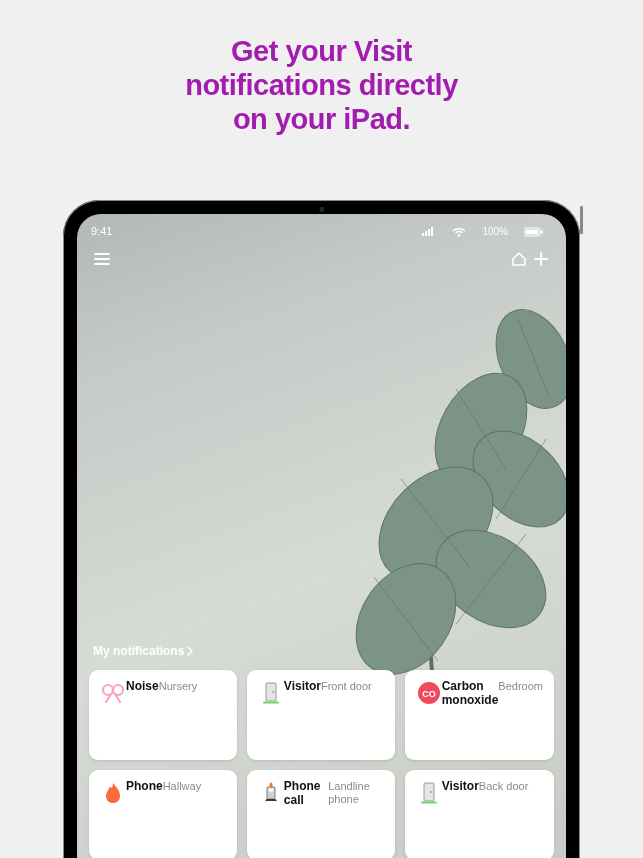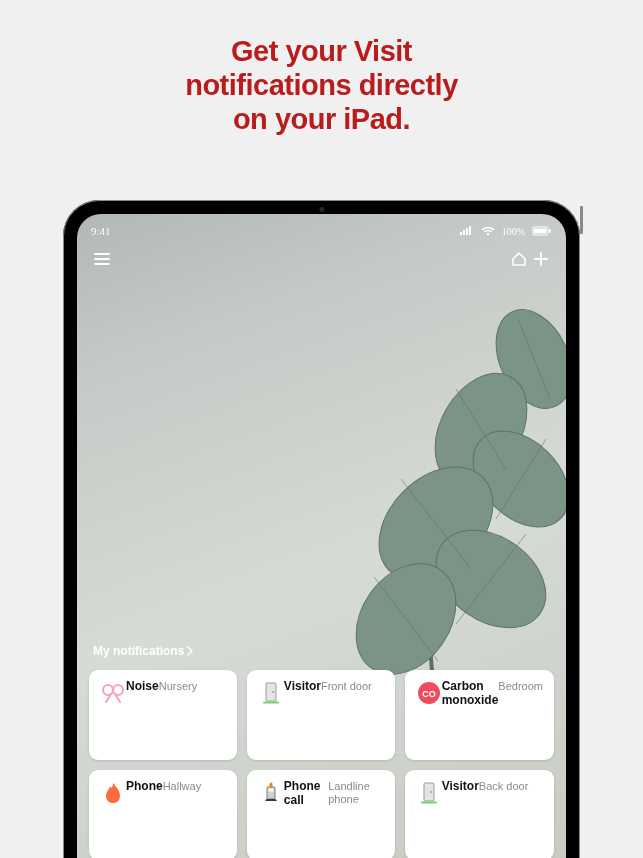--- a/index.html
+++ b/index.html
@@ -10,21 +10,21 @@
     color: #111;
   }
 
   .promo-heading {
     text-align: center;
     font-size: 29px;
     font-weight: 700;
     letter-spacing: -0.5px;
     padding-top: 34px;
     line-height: 1.18;
-    color: #b91c1c;
+    color: #a21caf;
   }
 
   .device-frame {
     position: absolute;
     left: 63px;
     top: 200px;
     width: 517px;
     height: 660px;
     background: #000;
     border-radius: 36px 36px 0 0;
@@ -56,32 +56,31 @@
     border-radius: 24px 24px 0 0;
     overflow: hidden;
     background: linear-gradient(160deg, #b2b8b4 0%, #c5cac6 20%, #d7dbd6 55%, #c6cbc3 100%);
   }
 
   
   .plant { position: absolute; top: 75px; right: -20px; width: 320px; height: 420px; }
 
   .status-bar {
     position: absolute;
-    top: 8px; left: 0; right: 0;
+    top: 8px; left: 0; right: 8px;
     height: 18px;
     color: #fff;
     font-size: 11px;
     display: flex;
     align-items: center;
     padding: 0 14px;
-    font-family: Liberation Serif, serif;
   }
   .status-bar .time { width: 40px; }
   .status-bar .spacer { flex: 1; }
-  .status-right { display: flex; align-items: flex-start; gap: 7px; }
+  .status-right { display: flex; align-items: flex-end; gap: 16px; }
   .status-right svg { display: block; }
 
   .top-icons {
     position: absolute;
     top: 28px; left: 0; right: 0;
     padding: 6px 14px;
     display: flex;
     align-items: center;
     color: #fff;
   }

